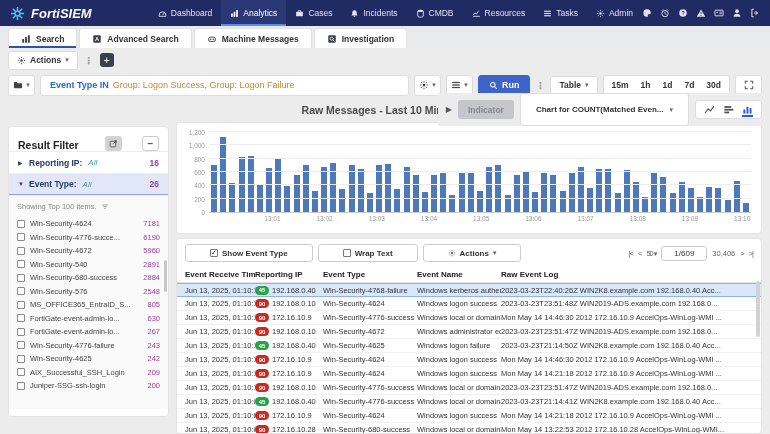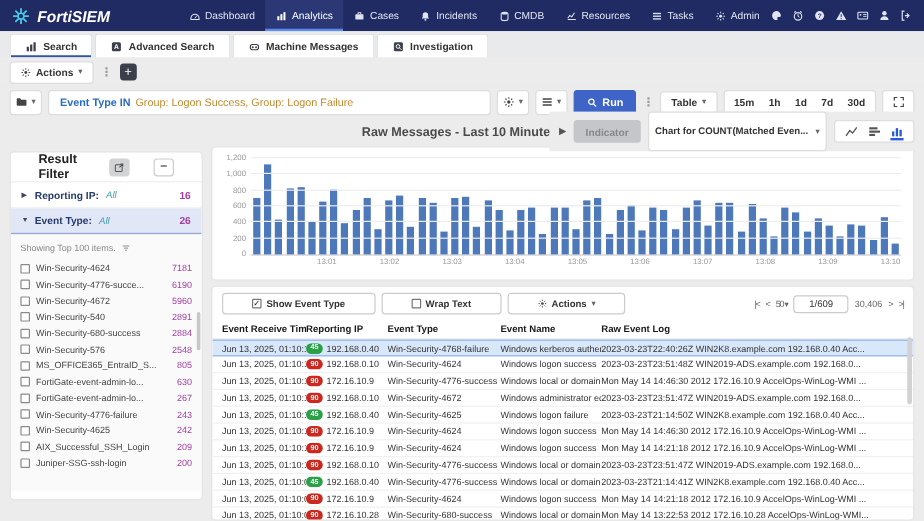--- a/index.html
+++ b/index.html
@@ -67,31 +67,31 @@
   .row5 { position:absolute; top:97px; left:0; right:0; height:25px; background:#ececec;
     display:flex; align-items:center; padding:0 8px; }
   .charttitle { position:absolute; left:0; right:0; text-align:center; font-size:10.5px;
     font-weight:bold; color:#4a4a4a; z-index:1; }
   .hcontrols { margin-left:auto; display:flex; align-items:center; gap:6px; position:relative;
     z-index:2; background:#ececec; padding-left:8px; }
   .arrowr { font-size:8px; color:#555; }
   .indicatorbtn { background:#c4c6c9; color:#85878a; border-radius:3px; height:19px; padding:0 10px;
     font-size:8.5px; font-weight:bold; display:flex; align-items:center; }
   .chartselect { background:#fff; border:1px solid #ddd; border-radius:3px; height:33px;
-    padding:0 5px; font-size:8px; font-weight:bold; color:#333; display:flex; align-items:center;
+    padding:0 15px; font-size:8px; font-weight:bold; color:#333; display:flex; align-items:center;
     gap:6px; cursor:pointer; }
   .ctypegroup { background:#fff; border:1px solid #ddd; border-radius:3px; height:19px;
     display:flex; align-items:center; gap:8px; padding:0 8px; }
   .ctype { width:11px; height:11px; color:#555; cursor:pointer; }
   .ctype.active { color:#2a5bd7; box-shadow:0 2px 0 #2a5bd7; }
 
   
   .sidebar { position:absolute; left:8px; top:126px; width:161px; height:291px; background:#fff;
     border:1px solid #e3e3e3; border-radius:4px; overflow:hidden; }
-  .sbheader { display:flex; align-items:center; gap:20px; height:24px; padding:0 23px; }
+  .sbheader { display:flex; align-items:flex-end; gap:20px; height:24px; padding:0 9px; }
   .sbtitle { font-size:10.5px; font-weight:bold; color:#222; flex:1; }
   .sbbtn { width:17px; height:15px; border-radius:3px; display:flex; align-items:center;
     justify-content:center; cursor:pointer; }
   .sbbtn.gray { background:#d2d3d5; color:#555; }
   .sbbtn.gray .ic { width:9px; height:9px; }
   .sbbtn.white { background:#fff; border:1px solid #ccc; color:#555; font-weight:bold; font-size:10px; }
   .fgroup { display:flex; align-items:center; gap:4px; height:22px; padding:0 9px;
     border-top:1px solid #eee; cursor:pointer; }
   .fgroup .caret { font-size:6px; color:#445; width:7px; }
   .glabel { font-weight:bold; color:#243a6b; font-size:8.5px; }

